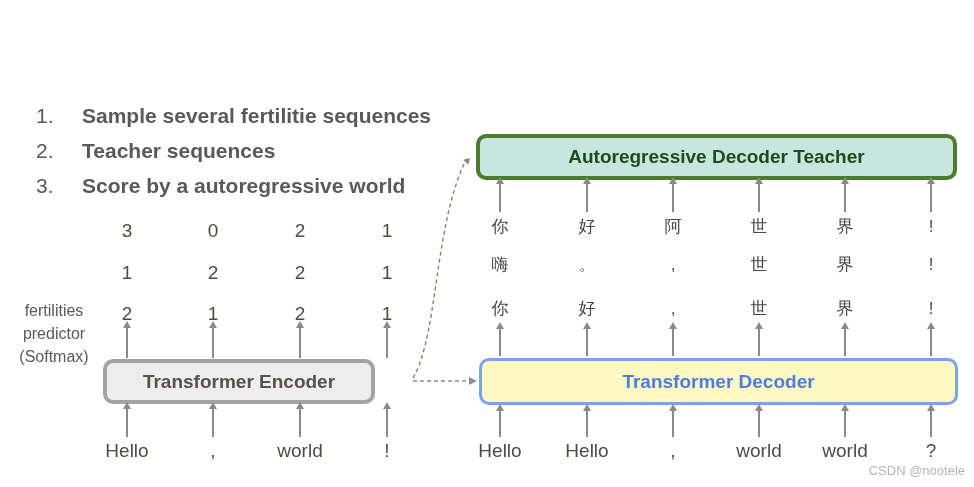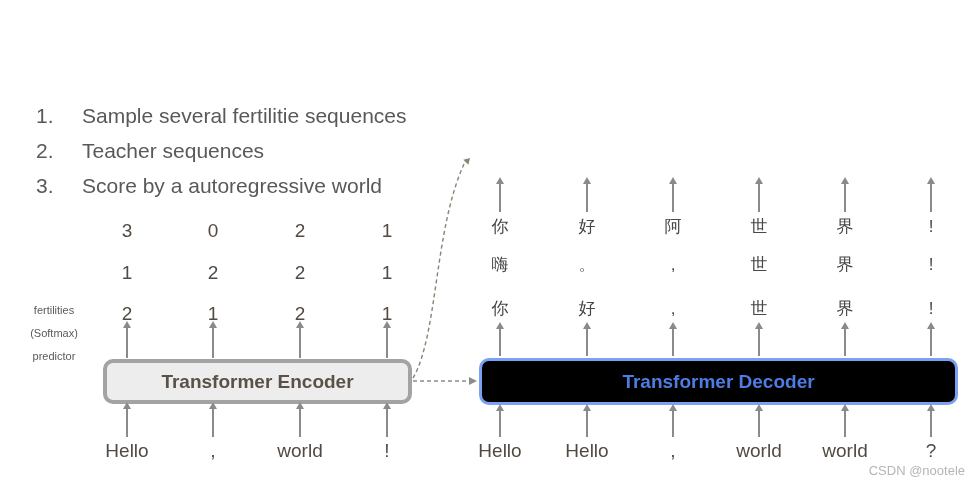--- a/index.html
+++ b/index.html
@@ -8,50 +8,50 @@
     font-family:"Liberation Sans", sans-serif; overflow:hidden;
   }
   
   #title {
     position:absolute; left:30px; top:17px; font-size:31px; font-weight:bold;
     color:#362b28; letter-spacing:-0.5px;
   }
   
   .step { position:absolute; font-size:21px; color:#595959; }
   .step .num  { position:absolute; left:36px; width:34px; }
-  .step .txt  { position:absolute; left:82px; width:420px; white-space:nowrap; }
+  .step .txt  { position:absolute; left:82px; width:420px; white-space:nowrap;font-weight:bold; }
   
   .box {
     position:absolute; box-sizing:border-box; border-radius:10px;
     display:flex; align-items:center; justify-content:center;
     font-weight:bold; font-size:19px;
   }
-  #encoder-box { left:103px; top:359px; width:309px; height:45px;
+  #encoder-box { left:103px; top:359px; width:272px; height:45px;
     background:#ededed; border:4px solid #a3a3a3; color:#5a5147; }
   #decoder-box { left:479px; top:358px; width:479px; height:47px;
-    background:#000000; border:3px solid #79a3f2; color:#4d7de2; }
+    background:#fef9c3; border:3px solid #79a3f2; color:#4d7de2; }
   #teacher-box { left:476px; top:134px; width:481px; height:46px;
     background:#c8e6de; border:4px solid #4c7d2d; color:#1f4a1c; }
   
   .cell {
     position:absolute; width:70px; margin-left:-35px; text-align:center;
     font-size:19px; line-height:20px; color:#514a42;
   }
   .cjk { font-size:17px; color:#474747; font-family:"Liberation Sans","DejaVu Sans",sans-serif; }
   
   .arrow-up { position:absolute; width:2px; margin-left:-1px; background:#8a8a8a; }
   .arrow-up::before {
     content:""; position:absolute; top:-6px; left:-3px;
     border-left:4px solid transparent; border-right:4px solid transparent;
     border-bottom:7px solid #8a8a8a;
   }
   
   #predictor-label {
     position:absolute; left:3px; top:299px; width:102px; text-align:center;
-    font-size:11px; line-height:23px; color:#595959;
+    font-size:16px; line-height:23px; color:#595959;
   }
   
   #connectors { position:absolute; left:400px; top:130px; width:90px; height:270px; }
   
   #watermark { position:absolute; right:9px; bottom:9px; font-size:13px; color:#b5b5b5;margin-left:8px; }
 </style>
 </head>
 <body>
 
 <div id="slide">
@@ -80,22 +80,22 @@
   <div class="cell" style="left:300px; top:263px;">2</div>
   <div class="cell" style="left:387px; top:263px;">1</div>
 
   <div class="cell" style="left:127px; top:304px;">2</div>
   <div class="cell" style="left:213px; top:304px;">1</div>
   <div class="cell" style="left:300px; top:304px;">2</div>
   <div class="cell" style="left:387px; top:304px;">1</div>
 
   <div id="predictor-label">
     <div>fertilities</div>
+    <div>predictor</div>
     <div>(Softmax)</div>
-    <div>predictor</div>
   </div>
 
   <div class="arrow-up" style="left:127px; top:327px; height:31px;"></div>
   <div class="arrow-up" style="left:213px; top:327px; height:31px;"></div>
   <div class="arrow-up" style="left:300px; top:327px; height:31px;"></div>
   <div class="arrow-up" style="left:387px; top:327px; height:31px;"></div>
 
   <div class="box" id="encoder-box">
     <span>Transformer Encoder</span>
   </div>
@@ -103,20 +103,23 @@
   <div class="arrow-up" style="left:127px; top:408px; height:29px;"></div>
   <div class="arrow-up" style="left:213px; top:408px; height:29px;"></div>
   <div class="arrow-up" style="left:300px; top:408px; height:29px;"></div>
   <div class="arrow-up" style="left:387px; top:408px; height:29px;"></div>
 
   <div class="cell" style="left:127px; top:441px;">Hello</div>
   <div class="cell" style="left:213px; top:441px;">,</div>
   <div class="cell" style="left:300px; top:441px;">world</div>
   <div class="cell" style="left:387px; top:441px;">!</div>
 
+  <div class="box" id="teacher-box">
+    <span>Autoregressive Decoder Teacher</span>
+  </div>
 
   <div class="arrow-up" style="left:500px; top:183px; height:29px;"></div>
   <div class="arrow-up" style="left:587px; top:183px; height:29px;"></div>
   <div class="arrow-up" style="left:673px; top:183px; height:29px;"></div>
   <div class="arrow-up" style="left:759px; top:183px; height:29px;"></div>
   <div class="arrow-up" style="left:845px; top:183px; height:29px;"></div>
   <div class="arrow-up" style="left:931px; top:183px; height:29px;"></div>
 
   <div class="cell cjk" style="left:500px; top:217px;">你</div>
   <div class="cell cjk" style="left:587px; top:217px;">好</div>

